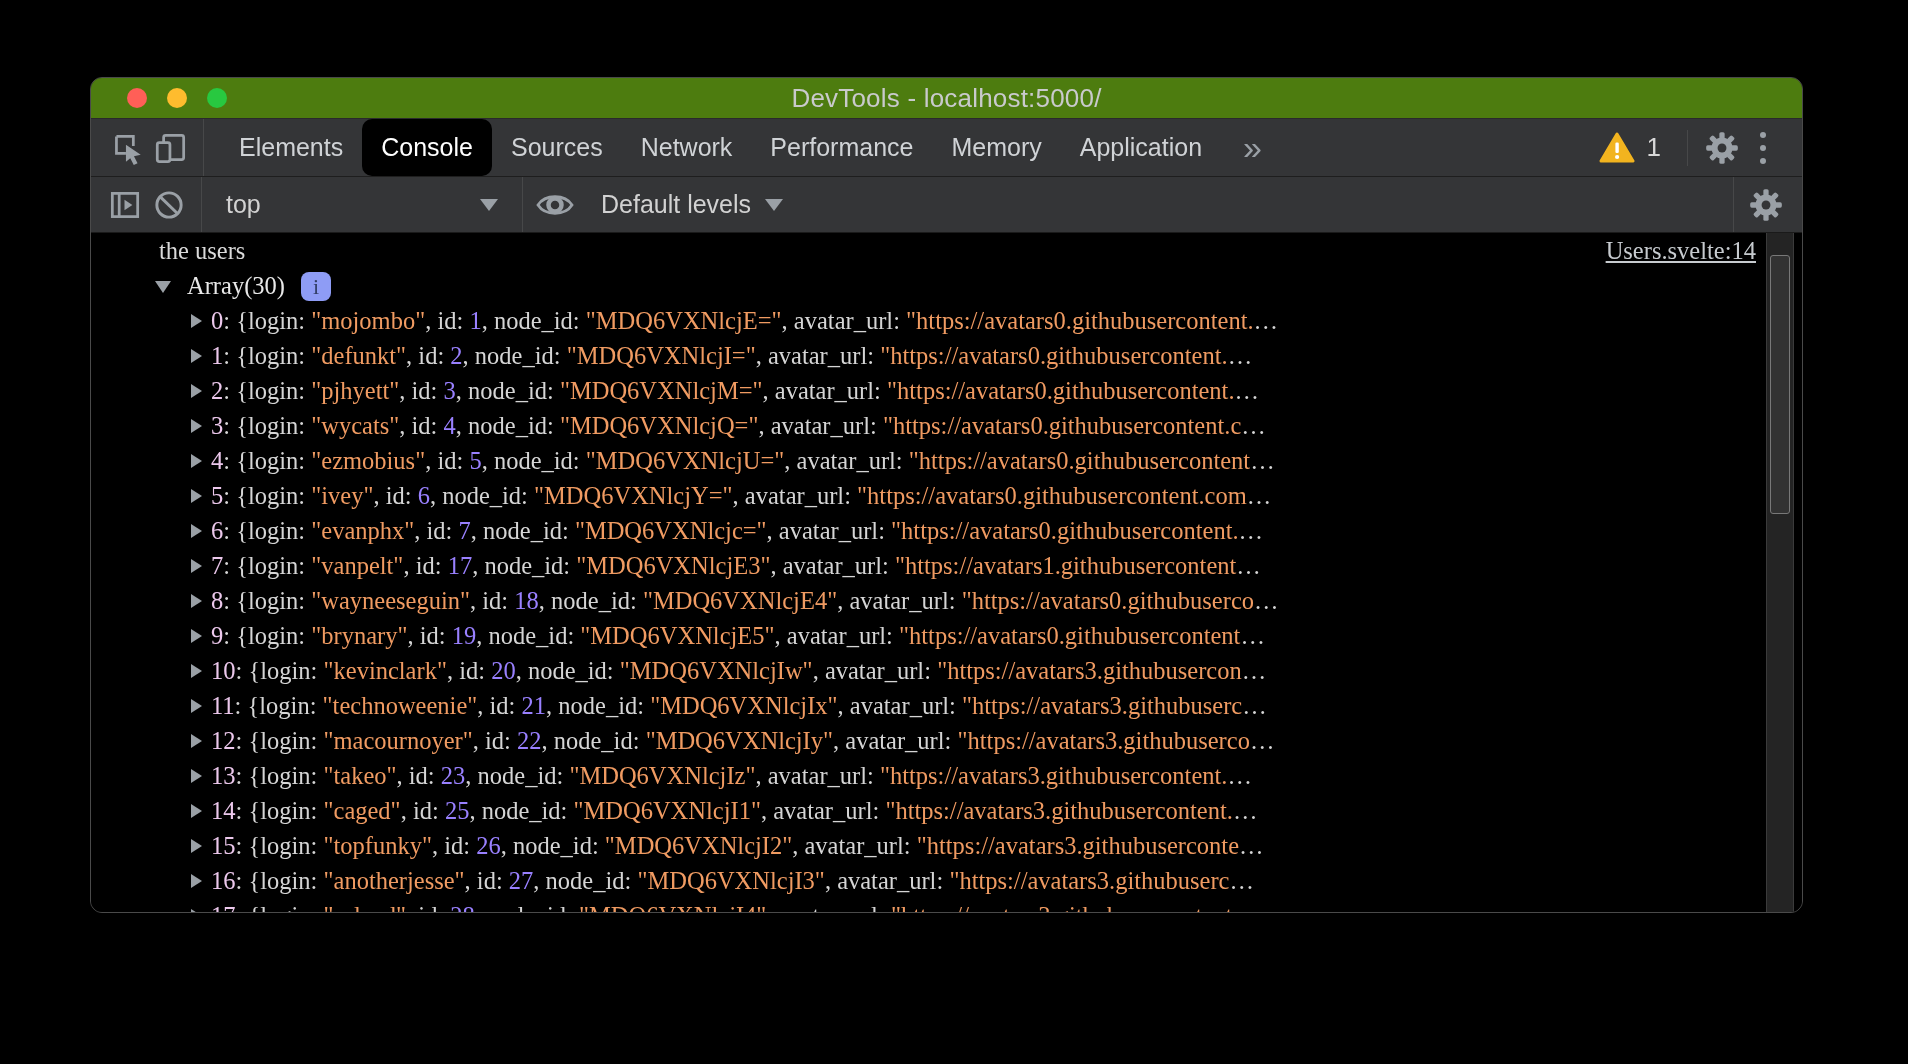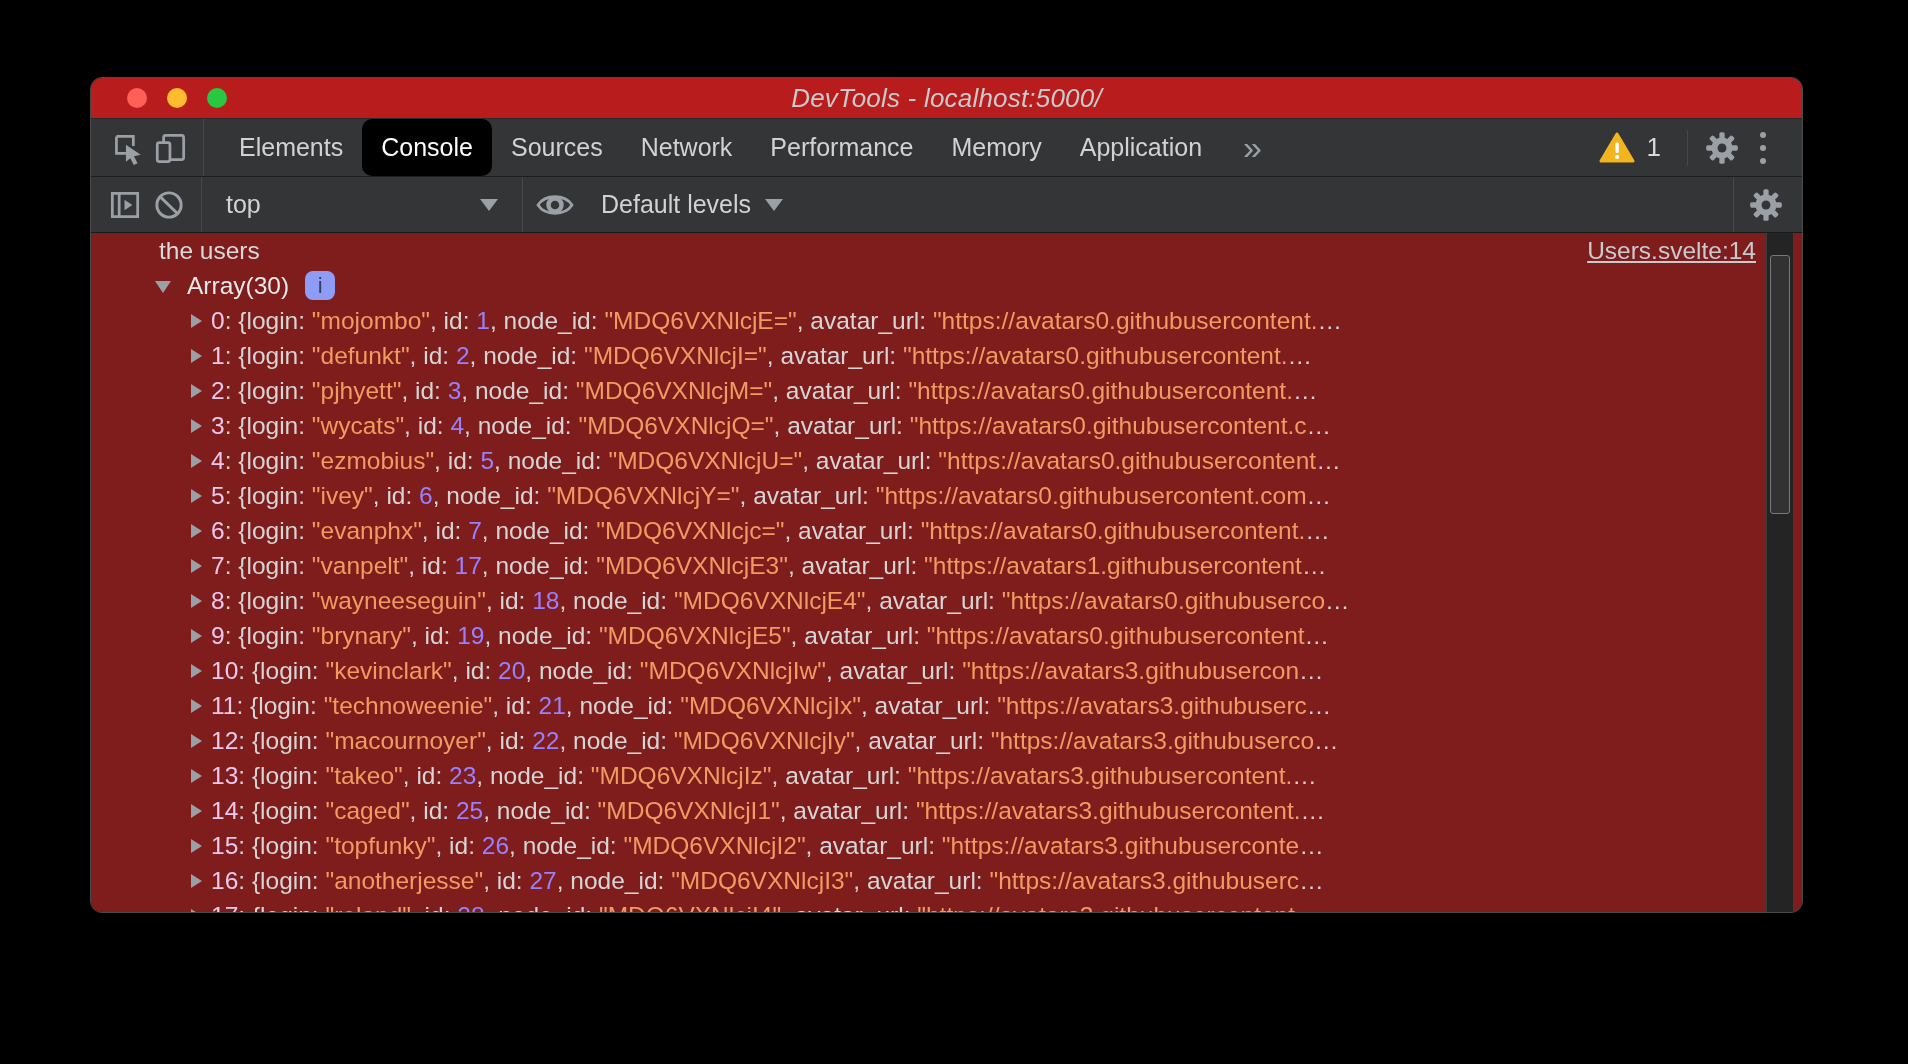--- a/index.html
+++ b/index.html
@@ -4,22 +4,22 @@
 <style>
   * { margin:0; padding:0; box-sizing:border-box; }
   html,body { width:1908px; height:1064px; background:#000; overflow:hidden;
               font-family:"Liberation Sans", sans-serif; }
 
   .window { position:absolute; left:90px; top:77px; width:1713px; height:836px;
             border-radius:12px; background:#242424; overflow:hidden;
             border:1px solid #4a4a4a; box-shadow:0 25px 80px rgba(0,0,0,.8); }
 
   
-  .titlebar { height:41px; background:#b91c1c; border-bottom:1px solid #2a2a2b;
-              position:relative; display:flex; align-items:center; justify-content:center;font-style:italic; }
+  .titlebar { height:41px; background:#4d7c0f; border-bottom:1px solid #2a2a2b;
+              position:relative; display:flex; align-items:center; justify-content:center; }
   .titlebar .title { color:#c9cacc; font-size:26px; letter-spacing:.2px; }
   .lights { position:absolute; left:36px; top:0; height:100%; display:flex; align-items:center; gap:20px; }
   .light { width:20px; height:20px; border-radius:50%; }
   .light.red { background:#ff5f57; } .light.yellow { background:#febc2e; } .light.green { background:#28c840; }
 
   
   .tabbar { height:58px; background:#343537; border-bottom:1px solid #1e1e1e;
             display:flex; align-items:stretch; padding-left:14px; }
   .iconbtn { width:44px; display:flex; align-items:center; justify-content:center; }
   .vsep { width:1px; background:#474849; margin:0 10px; }
@@ -42,22 +42,22 @@
   .caret { width:0; height:0; border-left:9px solid transparent; border-right:9px solid transparent;
            border-top:12px solid #9aa0a6; display:inline-block; }
   .filter { width:393px; height:41px; margin-left:16px; background:#2b2c2e;
             border:2px solid #6f6f6f; border-radius:2px; color:#c9cdd1;
             font-size:25px; padding:0 12px; outline:none; font-family:"Liberation Sans",sans-serif; }
   .filter::placeholder { color:#bdc1c5; }
   .levels { display:flex; align-items:center; gap:14px; margin-left:24px; color:#d2d2d2; font-size:25px;text-align:right; }
   .ctoolbar-right { margin-left:auto; display:flex; align-items:center; height:100%; padding-right:14px; }
 
   
-  .console { position:relative; height:681px; background:#7f1d1d; overflow:hidden;
-             font-family:Liberation Sans, sans-serif; font-size:24.5px; color:#d5d5d5; }
+  .console { position:relative; height:681px; background:#000000; overflow:hidden;
+             font-family:Liberation Serif, serif; font-size:24.5px; color:#d5d5d5; }
   .line { height:35px; line-height:35px; white-space:nowrap; position:relative; }
   .msgtext { margin-left:68px; color:#dadada; }
   .srclink { position:absolute; right:46px; top:0; color:#c7cbcf; text-decoration:underline; cursor:pointer; }
   .tri-d { position:absolute; left:64px; top:13px; width:0; height:0;
            border-left:8px solid transparent; border-right:8px solid transparent;
            border-top:12px solid #9aa0a6; }
   .arrlabel { margin-left:96px; color:#e9e9e9; }
   .badge { display:inline-block; margin-left:16px; width:30px; height:29px; line-height:29px;
            background:#8e9cf5; color:#323e66; border-radius:8px; text-align:center;
            font-size:22px; vertical-align:middle; margin-top:-4px; }

